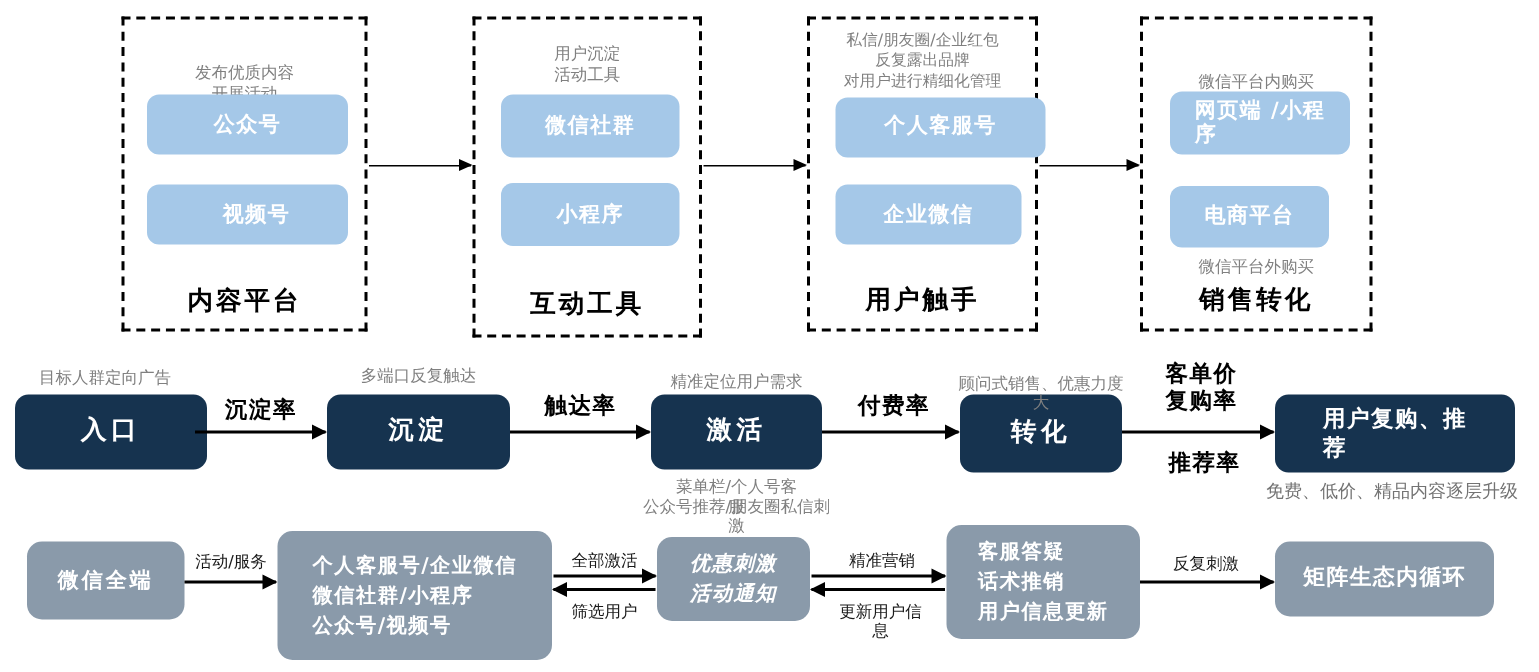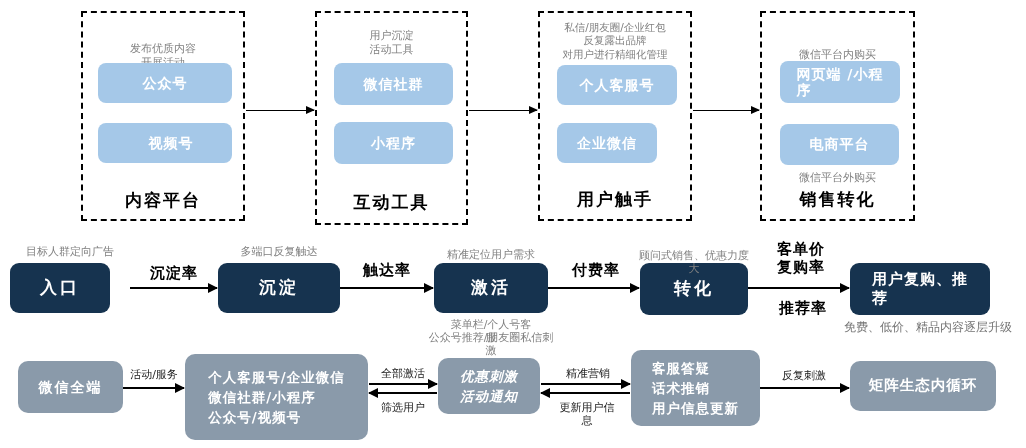--- a/index.html
+++ b/index.html
@@ -59,40 +59,40 @@
 活动工具</div>
     <div class="abs chip" style="left:17px;top:50px;width:119px;height:42px;">微信社群</div>
     <div class="abs chip" style="left:17px;top:109px;width:119px;height:42px;">小程序</div>
     <div class="abs stage-label center" style="left:0;bottom:9px;width:100%;">互动工具</div>
   </div>
 
   <div class="abs dashed" style="left:538px;top:11px;width:154px;height:210px;">
     <div class="abs ann ann-sm pre center" style="left:0;top:8px;width:100%;">私信/朋友圈/企业红包
 反复露出品牌
 对用户进行精细化管理</div>
-    <div class="abs chip" style="left:17px;top:52px;width:120px;height:40px;">个人客服号</div>
-    <div class="abs chip" style="left:17px;top:110px;width:100px;height:40px;">企业微信</div>
+    <div class="abs chip" style="left:17px;top:52px;width:140px;height:40px;font-family:Liberation Serif, serif;">个人客服号</div>
+    <div class="abs chip" style="left:17px;top:110px;width:124px;height:40px;">企业微信</div>
     <div class="abs stage-label center" style="left:0;bottom:8px;width:100%;">用户触手</div>
   </div>
 
   <div class="abs dashed" style="left:760px;top:11px;width:155px;height:210px;">
     <div class="abs ann center" style="left:0;top:35px;width:100%;">微信平台内购买</div>
     <div class="abs chip pre" style="left:18px;top:48px;width:120px;height:42px;">网页端 /小程
 序</div>
-    <div class="abs chip" style="left:18px;top:111px;width:119px;height:41px;text-align:center;">电商平台</div>
+    <div class="abs chip" style="left:18px;top:111px;width:106px;height:41px;text-align:center;">电商平台</div>
     <div class="abs ann center" style="left:0;top:158px;width:100%;">微信平台外购买</div>
     <div class="abs stage-label center" style="left:0;bottom:8px;width:100%;">销售转化</div>
   </div>
 
   <div class="arrow thin right" style="left:246px;top:110px;width:68px;"></div>
   <div class="arrow thin right" style="left:469px;top:110px;width:68px;"></div>
   <div class="arrow thin right" style="left:693px;top:110px;width:66px;"></div>
 
   <div class="abs ann center" style="left:14px;top:245px;width:112px;">目标人群定向广告</div>
-  <div class="abs navybox" style="left:10px;top:263px;width:100px;height:50px;">入口</div>
+  <div class="abs navybox" style="left:10px;top:263px;width:128px;height:50px;">入口</div>
 
   <div class="abs rate center" style="left:136px;top:264px;width:76px;">沉淀率</div>
   <div class="arrow right" style="left:130px;top:287px;width:87px;"></div>
 
   <div class="abs ann center" style="left:218px;top:245px;width:122px;font-family:Liberation Serif, serif;">多端口反复触达</div>
   <div class="abs navybox" style="left:218px;top:263px;width:122px;height:50px;">沉淀</div>
 
   <div class="abs rate center" style="left:350px;top:261px;width:74px;">触达率</div>
   <div class="arrow right" style="left:340px;top:287px;width:93px;"></div>
 
@@ -108,21 +108,21 @@
 
   <div class="abs note pre center" style="left:634px;top:249px;width:120px;">顾问式销售、优惠力度
 大</div>
   <div class="abs navybox" style="left:640px;top:263px;width:108px;height:52px;">转化</div>
 
   <div class="abs rate center" style="left:770px;top:240px;width:62px;">客单价</div>
   <div class="abs rate center" style="left:770px;top:258px;width:62px;">复购率</div>
   <div class="arrow right" style="left:748px;top:287px;width:101px;"></div>
   <div class="abs rate center" style="left:772px;top:299px;width:62px;">推荐率</div>
 
-  <div class="abs navybox pre" style="left:850px;top:263px;width:140px;height:52px;font-size:15px;letter-spacing:1px;">用户复购、推
+  <div class="abs navybox pre" style="left:850px;top:263px;width:160px;height:52px;font-size:15px;letter-spacing:1px;">用户复购、推
 荐</div>
   <div class="abs center" style="left:838px;top:319px;width:180px;font-size:12px;color:#737373;white-space:nowrap;">免费、低价、精品内容逐层升级</div>
 
   <div class="abs graybox" style="left:18px;top:361px;width:105px;height:52px;font-size:14px;letter-spacing:2px;">微信全端</div>
 
   <div class="abs smlbl center" style="left:116px;top:369px;width:76px;">活动/服务</div>
   <div class="arrow right" style="left:123px;top:387px;width:61px;"></div>
 
   <div class="abs graybox pre" style="left:185px;top:354px;width:183px;height:86px;">个人客服号/企业微信
 微信社群/小程序

